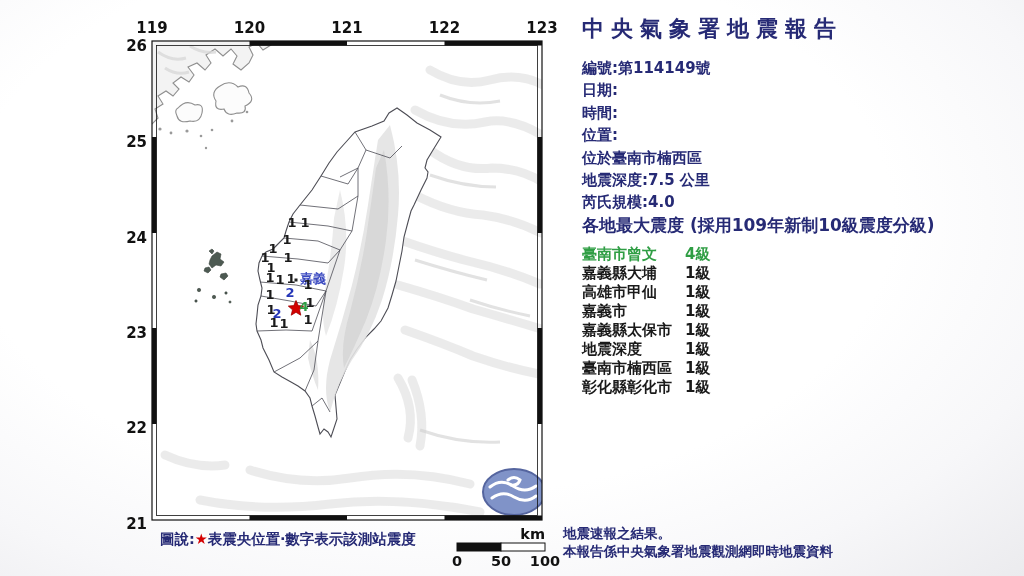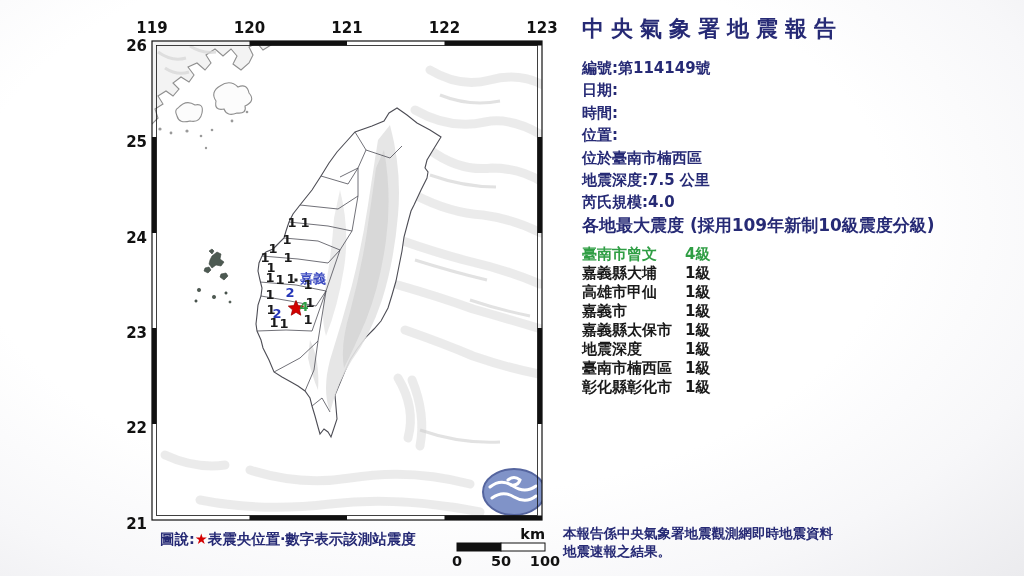--- a/index.html
+++ b/index.html
@@ -293,17 +293,17 @@
           <span>1級</span>
         </div>
         <div class="intensity-row">
           <span class="st-name">彰化縣彰化市</span>
           <span>1級</span>
         </div>
       </div>
   </div>
 
   <div class="footnote">
+    <div>地震速報之結果。</div>
     <div>本報告係中央氣象署地震觀測網即時地震資料</div>
-    <div>地震速報之結果。</div>
   </div>
 
 </div>
 
 </body></html>

